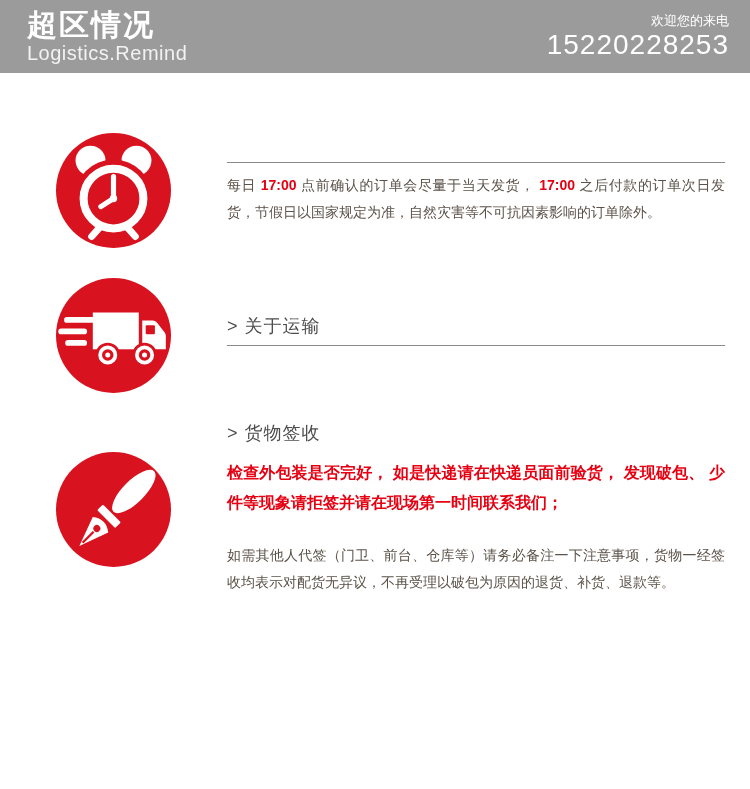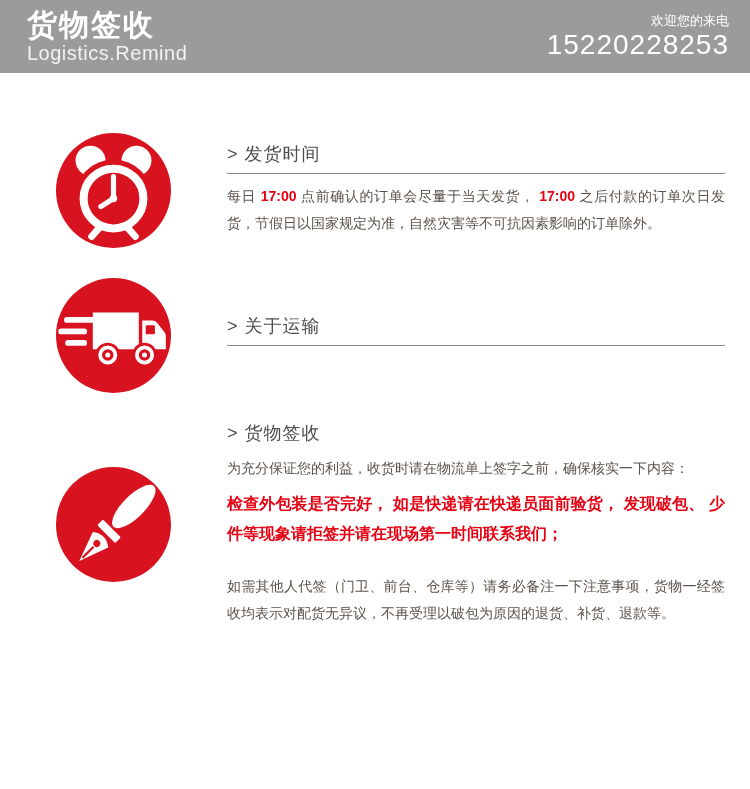--- a/index.html
+++ b/index.html
@@ -101,21 +101,21 @@
     font-weight: bold;
     color: #e60012;
     margin: 3px 0 24px 0;
   }
 </style>
 </head>
 <body>
 
 <div class="header">
   <div class="header-left">
-    <div class="header-title-cn">货物签收</div>
+    <div class="header-title-cn">超区情况</div>
     <div class="header-title-en">Logistics.Remind</div>
   </div>
   <div class="header-right">
     <div class="header-welcome">欢迎您的来电</div>
     <div class="header-phone">15220228253</div>
   </div>
 </div>
 
 <div class="main">
     <section class="section">
@@ -128,21 +128,20 @@
       <circle cx="50" cy="57" r="26" fill="none" stroke="#fff" stroke-width="7"></circle>
       <line x1="50" y1="57" x2="50" y2="38" stroke="#fff" stroke-width="4.5" stroke-linecap="round"></line>
       <line x1="50" y1="57" x2="39" y2="64" stroke="#fff" stroke-width="4.5" stroke-linecap="round"></line>
       <circle cx="50" cy="57" r="3.2" fill="#fff"></circle>
       <line x1="31" y1="90" x2="39" y2="81" stroke="#fff" stroke-width="6" stroke-linecap="round"></line>
       <line x1="69" y1="90" x2="61" y2="81" stroke="#fff" stroke-width="6" stroke-linecap="round"></line>
     </svg>
   </div>
       </div>
       <div class="text-col">
-        <h2 class="sec-title">&gt; 发货时间</h2>
         <div class="sec-divider"></div>
         <p class="para"><span class="seg-n">每日 </span><span class="seg-r">17:00</span><span class="seg-n"> 点前确认的订单会尽量于当天发货， </span><span class="seg-r">17:00</span><span class="seg-n"> 之后付款的订单次日发货，节假日以国家规定为准，自然灾害等不可抗因素影响的订单除外。</span></p>
       </div>
     </section>
     <section class="section">
       <div class="icon-col">
         <div class="icon-circle">
     <svg viewBox="0 0 100 100" xmlns="http://www.w3.org/2000/svg">
       <rect x="7" y="34" width="30" height="5" rx="2.5" fill="#fff"></rect>
       <rect x="2" y="44" width="25" height="5" rx="2.5" fill="#fff"></rect>
@@ -174,18 +173,17 @@
         <path d="M50 94 L40.5 68 Q50 60.5 59.5 68 Z" fill="#fff"></path>
         <circle cx="50" cy="72.5" r="3" fill="#d8121e"></circle>
         <line x1="50" y1="76.5" x2="50" y2="90" stroke="#d8121e" stroke-width="2"></line>
       </g>
     </svg>
   </div>
       </div>
       <div class="text-col">
         <h2 class="sec-title">&gt; 货物签收</h2>
         <div class="no-divider-gap"></div>
-        <p class="para"><span class="seg-n">为充分保证您的利益，收货时请在物流单上签字之前，确保核实一下内容：</span></p>
         <p class="para para-warning"><span class="seg-r">检查外包装是否完好， 如是快递请在快递员面前验货， 发现破包、 少件等现象请拒签并请在现场第一时间联系我们；</span></p>
         <p class="para"><span class="seg-n">如需其他人代签（门卫、前台、仓库等）请务必备注一下注意事项，货物一经签收均表示对配货无异议，不再受理以破包为原因的退货、补货、退款等。</span></p>
       </div>
     </section>
   </div>
 
 </body></html>

